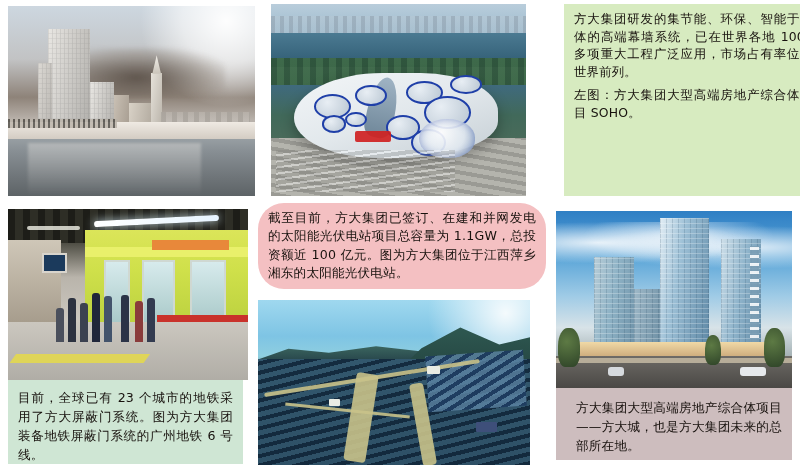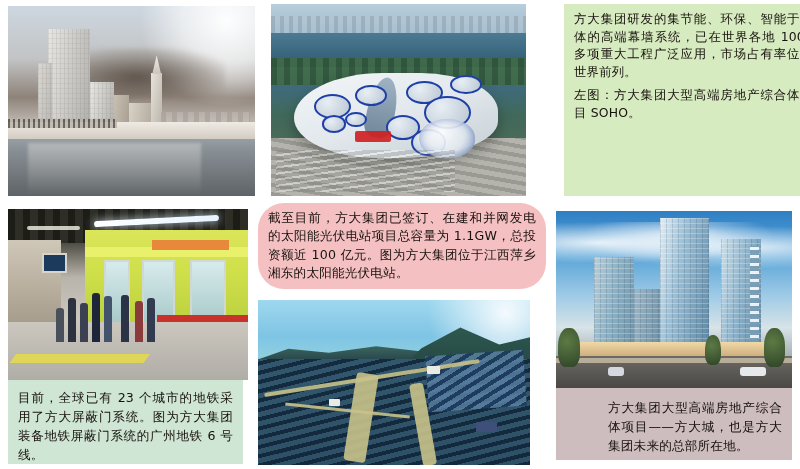--- a/index.html
+++ b/index.html
@@ -13,21 +13,21 @@
   .textpanel p{margin:0 0 6px 0;line-height:1.42;font-size:12.4px;color:#17110d;
                text-align:justify;text-justify:inter-ideograph;letter-spacing:.2px;}
   .textpanel p:last-child{margin-bottom:0;}
   .green-note{background:#d7ebc0;}
   .green-note2{background:#cfe6d4;}
   .pink-note{background:#f4c0c2;}
   .mauve-note{background:#cdbdbe;}
 
   .pink-note p{font-size:12.6px;line-height:1.46;}
   .green-note2 p{font-size:12.6px;line-height:1.5;}
-  .mauve-note p{font-size:12.6px;line-height:1.5;margin-left:32px;}
+  .mauve-note p{font-size:12.6px;line-height:1.5;}
 
   
   .photo{position:absolute;box-sizing:border-box;overflow:hidden;}
 
   
   .bund{background:linear-gradient(180deg,#cdd7e0 0%,#c2c3c4 28%,#8e8379 48%,#b9b2ab 60%,#9aa1a6 78%,#7d858b 100%);}
   .bund .sun{position:absolute;right:-4%;top:-12%;width:52%;height:66%;
     background:radial-gradient(circle at 70% 30%,rgba(255,255,255,.97) 0%,rgba(255,255,255,.6) 35%,rgba(255,255,255,0) 68%);}
   .bund .darkcloud{position:absolute;left:28%;top:22%;width:60%;height:26%;
     background:radial-gradient(ellipse at 40% 60%,rgba(83,72,63,.85) 0%,rgba(120,108,96,.4) 55%,rgba(160,150,140,0) 80%);

